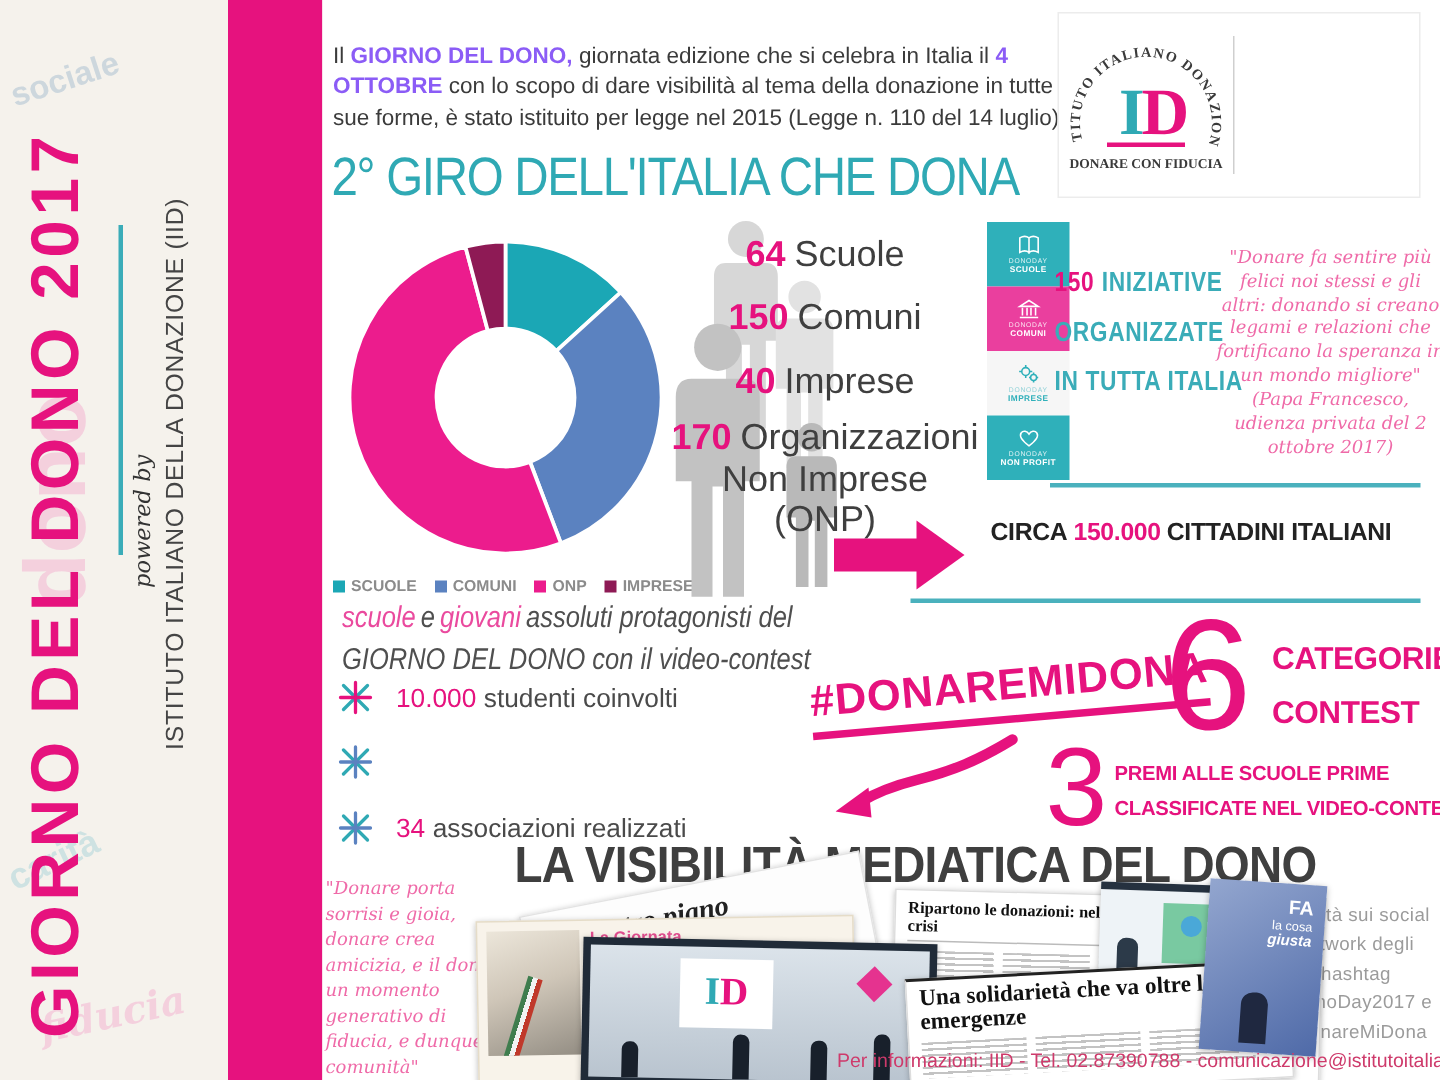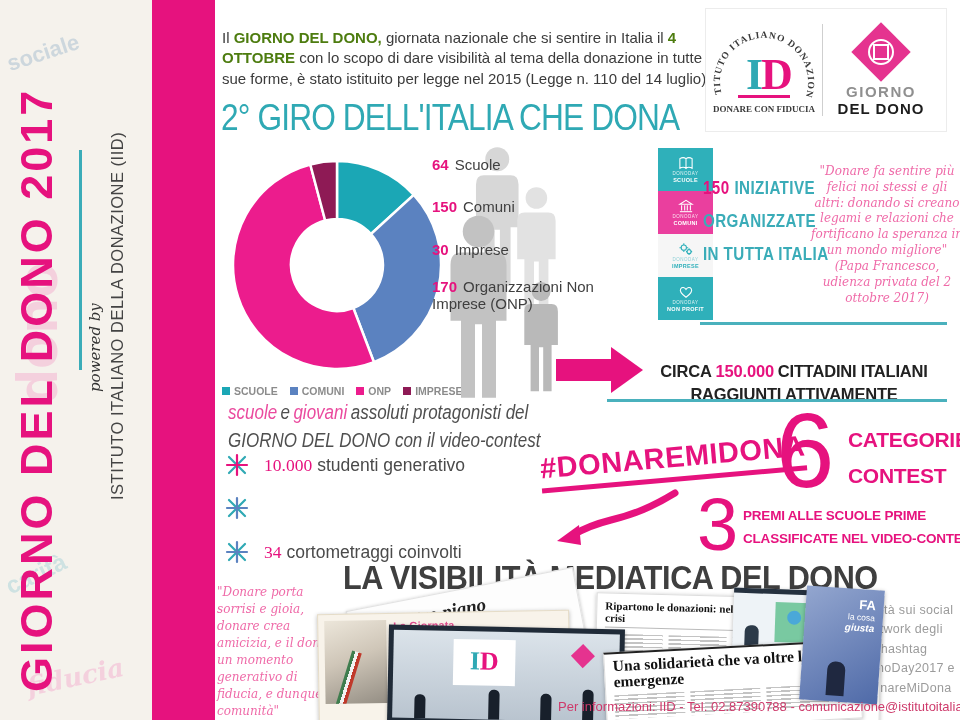--- a/index.html
+++ b/index.html
@@ -16,21 +16,21 @@
   #v-powered{left:86px;top:222px;height:170px;writing-mode:vertical-rl;transform:rotate(180deg);
              font-family:"DejaVu Serif",serif;font-style:italic;font-size:15px;color:#333;}
   #v-org{left:108px;top:100px;height:400px;writing-mode:vertical-rl;transform:rotate(180deg);
          font-size:16.5px;color:#444;letter-spacing:.5px;}
   #pinkbar{left:152px;top:0;width:63px;height:720px;background:#e6127e;}
 
   
   #main{left:215px;top:0;width:745px;height:720px;background:#fff;}
 
   #intro{left:7px;top:13px;width:505px;font-size:15px;line-height:1.35;color:#3b3b3b;}
-  #intro b{color:#4d7c0f;margin-top:36px;}
+  #intro b{color:#8b5cf6;margin-top:36px;}
   #heading{left:6px;top:97px;font-size:36px;color:#2fa9b4;letter-spacing:-1px;
            transform:scaleX(.88);transform-origin:left top;white-space:nowrap;}
 
   
   #logobox{left:490px;top:8px;width:240px;height:122px;background:#fff;border:1px solid #ececec;
            display:flex;align-items:center;}
   #gdd{width:116px;text-align:center;}
   .diamond{width:42px;height:42px;background:#e5338f;transform:rotate(45deg);margin:8px auto 10px;position:relative;}
   .diamond .d-circ{position:absolute;inset:8px;border:2.5px solid #fff;border-radius:50%;}
   .diamond .d-sq{position:absolute;inset:13px;border:2px solid #fff;transform:rotate(45deg);}
@@ -44,21 +44,21 @@
   #banner .fold{position:absolute;right:-2px;top:-2px;width:0;height:0;
                 border-top:11px solid #fff;border-left:11px solid #b5125f;}
 
   
   #legend{left:7px;top:385px;width:230px;display:flex;gap:12px;align-items:center;}
   .leg-item{display:flex;align-items:center;gap:4px;font-size:10.5px;font-weight:bold;color:#8b8b8b;}
   .legend-swatch{width:8px;height:8px;display:inline-block;}
 
   
   #stats{left:233px;top:152px;width:208px;}
-  .stat-row{position:absolute;right:16px;width:208px;text-align:left;font-size:15px;color:#3f3f3f;line-height:1.15;}
+  .stat-row{position:absolute;right:2px;width:208px;text-align:center;font-size:24px;color:#3f3f3f;line-height:1.15;}
   .stat-row .num{color:#e6127e;font-weight:bold;margin-right:6px;}
 
   
   #badges{left:443px;top:148px;width:55px;}
   .badge{width:55px;height:43px;display:flex;flex-direction:column;align-items:center;justify-content:center;gap:1px;}
   .badge.teal{background:#2fb0ba;color:#fff;}
   .badge.pink{background:#ea3f9e;color:#fff;}
   .badge.light{background:#f6f6f6;color:#2fb0ba;}
   .b-l1{font-size:4.5px;letter-spacing:.5px;opacity:.85;}
   .b-l2{font-size:5.5px;font-weight:bold;letter-spacing:.3px;}
@@ -68,32 +68,32 @@
         transform:scaleX(.82);transform-origin:left top;white-space:nowrap;letter-spacing:.5px;}
   #iniz .num{color:#e6127e;margin-right:6px;}
   #papa-quote{left:596px;top:164px;width:152px;text-align:center;font-family:"DejaVu Serif",serif;
               font-style:italic;font-size:12px;color:#ef6aa8;line-height:1.32;}
   .tealline{background:#4ab1bd;height:3px;}
 
   
   #arrow-right{left:341px;top:359px;width:56px;height:22px;background:#e6127e;}
   #arrow-tip{left:396px;top:347px;width:0;height:0;border-left:32px solid #e6127e;
              border-top:23px solid transparent;border-bottom:23px solid transparent;}
-  #reach{left:423px;top:360px;width:312px;text-align:center;font-size:16.5px;font-weight:bold;
+  #reach{left:423px;top:344px;width:312px;text-align:center;font-size:16.5px;font-weight:bold;
          color:#222;line-height:1.4;letter-spacing:-.2px;}
   #reach .num{color:#e6127e;margin:0 4px;}
 
   
   #protag{left:13px;top:398px;font-style:italic;font-size:20px;color:#4f4f4f;line-height:1.42;
           transform:scaleX(.85);transform-origin:left top;white-space:nowrap;}
   #protag .pink{color:#ea4a9e;margin:0 4px;}
   #bullets{left:9px;top:452px;width:330px;}
   .bullet-row{position:absolute;left:0;display:flex;align-items:center;gap:14px;}
   .bullet-row .txt{font-size:17.5px;color:#4a4a4a;}
-  .bullet-row .num{color:#e6127e;margin-right:5px;font-family:Liberation Serif, serif;}
+  .bullet-row .num{color:#e6127e;margin-right:5px;}
 
   
   #hashtag{left:325px;top:441px;transform:rotate(-5deg);font-size:29px;font-weight:800;color:#e6127e;
            border-bottom:5px solid #e6127e;padding-bottom:3px;letter-spacing:.5px;white-space:nowrap;}
   #six{left:561px;top:408px;font-size:105px;line-height:.82;color:#e6127e;}
   #cat1,#cat2{left:633px;font-size:21px;font-weight:bold;color:#e6127e;letter-spacing:-.3px;white-space:nowrap;}
   #cat1{top:428px;} #cat2{top:464px;}
   #three{left:482px;top:494px;font-size:74px;line-height:.85;color:#e6127e;}
   #premi1,#premi2{left:528px;font-size:13.5px;font-weight:bold;color:#e6127e;letter-spacing:-.2px;white-space:nowrap;}
   #premi1{top:508px;} #premi2{top:531px;}
@@ -166,46 +166,38 @@
   <div class="wm" style="left:26px;top:662px;transform:rotate(-12deg);font-size:26px;color:#f3a8cd;font-family:'DejaVu Serif',serif;font-style:italic;">fiducia</div>
   <div id="v-title" class="abs">GIORNO DEL DONO 2017</div>
   <div id="v-rule" class="abs"></div>
   <div id="v-powered" class="abs">powered by</div>
   <div id="v-org" class="abs">ISTITUTO ITALIANO DELLA DONAZIONE (IID)</div>
   <div id="pinkbar" class="abs"></div>
 </div>
 
 <div id="main" class="abs">
 
-  <p id="intro" class="abs"><span>Il </span><b>GIORNO DEL DONO,</b><span> giornata nazionale che si sentire in Italia il </span><b>4 OTTOBRE</b><span> con lo scopo di dare visibilità al tema della donazione in tutte le sue forme, è stato istituito per legge nel 2015 (Legge n. 110 del 14 luglio)</span></p>
+  <p id="intro" class="abs"><span>Il </span><b>GIORNO DEL DONO,</b><span> giornata edizione che si celebra in Italia il </span><b>4 OTTOBRE</b><span> con lo scopo di dare visibilità al tema della donazione in tutte le sue forme, è stato istituito per legge nel 2015 (Legge n. 110 del 14 luglio)</span></p>
 
   <div id="heading" class="abs">2° GIRO DELL'ITALIA CHE DONA</div>
 
   <div id="logobox" class="abs">
     <svg width="116" height="110" viewBox="0 0 116 110">
       <defs>
           <path id="arcTop" d="M 16 80 A 44 44 0 1 1 100 80"></path>
         </defs>
       <text font-size="9.5" font-family="Liberation Serif, serif" font-weight="bold" fill="#3a3a3a" letter-spacing="1">
         <textPath href="#arcTop" startOffset="50%" text-anchor="middle">ISTITUTO ITALIANO DONAZIONE</textPath>
       </text>
       <text x="40" y="74" font-family="Liberation Serif, serif" font-size="44" font-weight="bold" fill="#2fa9b4">I</text>
       <text x="55" y="74" font-family="Liberation Serif, serif" font-size="44" font-weight="bold" fill="#e6127e">D</text>
       <rect x="32" y="80" width="52" height="3" fill="#e6127e"></rect>
       <text x="58" y="97" text-anchor="middle" font-family="Liberation Serif, serif" font-size="9" font-weight="bold" fill="#3a3a3a">DONARE CON FIDUCIA</text>
     </svg>
     <div id="logodiv"></div>
-    <div id="gdd">
-      <div class="diamond">
-        <div class="d-circ"></div>
-          <div class="d-sq"></div>
-      </div>
-      <div class="gdd-t1">GIORNO</div>
-      <div class="gdd-t2">DEL DONO</div>
-    </div>
   </div>
 
 
   <svg id="donut" class="abs" style="left:7px;top:148px;" width="230" height="232" viewBox="0 0 230 232">
       <path d="M115 13 A104 104 0 0 1 191.8034014290584 46.87698288773572 L148.97073524746816 85.98405012342157 A46 46 0 0 0 115 71 Z" fill="#1ba7b5" stroke="#fff" stroke-width="2.5"></path>
       <path d="M191.8034014290584 46.87698288773572 A104 104 0 0 1 151.9759953082629 214.20481351745562 L131.3547671555778 159.99443674810536 A46 46 0 0 0 148.97073524746816 85.98405012342157 Z" fill="#5b82c0" stroke="#fff" stroke-width="2.5"></path>
       <path d="M151.9759953082629 214.20481351745562 A104 104 0 1 1 88.30023250838062 16.485710389549766 L103.19048745562989 72.5417565184547 A46 46 0 1 0 131.3547671555778 159.99443674810536 Z" fill="#ec1c8d" stroke="#fff" stroke-width="2.5"></path>
       <path d="M88.30023250838062 16.485710389549766 A104 104 0 0 1 114.99999999999997 13 L114.99999999999999 71 A46 46 0 0 0 103.19048745562989 72.5417565184547 Z" fill="#8e1a55" stroke="#fff" stroke-width="2.5"></path>
     </svg>
 
@@ -237,21 +229,21 @@
     </defs>
     <use href="#person" fill="#d7d7d7" transform="translate(28,0) scale(1.33)"></use>
     <use href="#person" fill="#e2e2e2" transform="translate(70,40) scale(1.2)"></use>
     <use href="#person" fill="#c2c2c2" transform="translate(0,68) scale(1.75)"></use>
     <use href="#person" fill="#b9b9b9" transform="translate(78,135) scale(1.05)"></use>
   </svg>
 
   <div id="stats" class="abs">
     <div class="stat-row" style="top:4px;"><span class="num">64</span><span>Scuole</span></div>
     <div class="stat-row" style="top:46px;"><span class="num">150</span><span>Comuni</span></div>
-    <div class="stat-row" style="top:89px;"><span class="num">30</span><span>Imprese</span></div>
+    <div class="stat-row" style="top:89px;"><span class="num">40</span><span>Imprese</span></div>
     <div class="stat-row" style="top:126px;"><span class="num">170</span><span>Organizzazioni Non Imprese (ONP)</span></div>
   </div>
 
   <div id="badges" class="abs">
     <div class="badge teal">
       <svg width="16" height="14" viewBox="0 0 18 16">
           <path d="M2 3c2.5-1.5 5-1.5 7 0v11c-2-1.5-4.5-1.5-7 0zM9 3c2-1.5 4.5-1.5 7 0v11c-2.5-1.5-5-1.5-7 0z" fill="none" stroke="#fff" stroke-width="1.2"></path>
         </svg>
       <span class="b-l1">DONODAY</span>
       <span class="b-l2">SCUOLE</span>
@@ -297,55 +289,54 @@
     <div>"Donare fa sentire più felici noi stessi e gli altri: donando si creano legami e relazioni che fortificano la speranza in un mondo migliore"</div>
     <div>(Papa Francesco, udienza privata del 2 ottobre 2017)</div>
   </div>
 
   <div class="abs tealline" style="left:485px;top:322px;width:247px;"></div>
 
   <div id="arrow-right" class="abs"></div>
   <div id="arrow-tip" class="abs"></div>
   <div id="reach" class="abs">
     <div><span>CIRCA</span><span class="num">150.000</span><span>CITTADINI ITALIANI</span></div>
-    <div>RAGGIUNTI ATTIVAMENTE</div>
   </div>
   <div class="abs tealline" style="left:392px;top:399px;width:340px;height:2.5px;"></div>
 
   <div id="protag" class="abs">
     <div><span class="pink" style="margin-left:0;">scuole</span><span>e</span><span class="pink">giovani</span><span>assoluti protagonisti del</span></div>
     <div><span>GIORNO DEL DONO</span>&nbsp;<span>con il video-contest</span></div>
   </div>
 
   <div id="bullets" class="abs">
     <div class="bullet-row" style="top:0;">
       <svg width="26" height="26" viewBox="0 0 26 26">
           <g stroke-width="2.2" stroke-linecap="round">
             <path d="M5 5 L21 21 M21 5 L5 21" stroke="#2fa9b4"></path>
             <path d="M13 3 V23 M3 13 H23" stroke="#e6127e"></path>
           </g>
         </svg>
-      <span class="txt"><span class="num">10.000</span><span>studenti generativo</span></span>
+      <span class="txt"><span class="num">10.000</span><span>studenti coinvolti</span></span>
     </div>
     <div class="bullet-row" style="top:43px;">
       <svg width="26" height="26" viewBox="0 0 26 26">
           <g stroke-width="2.2" stroke-linecap="round">
             <path d="M5 5 L21 21 M21 5 L5 21" stroke="#2fa9b4"></path>
             <path d="M13 3 V23 M3 13 H23" stroke="#5b82c0"></path>
           </g>
         </svg>
     </div>
     <div class="bullet-row" style="top:87px;">
       <svg width="26" height="26" viewBox="0 0 26 26">
           <g stroke-width="2.2" stroke-linecap="round">
             <path d="M5 5 L21 21 M21 5 L5 21" stroke="#2fa9b4"></path>
             <path d="M13 3 V23 M3 13 H23" stroke="#5b82c0"></path>
           </g>
         </svg>
-      <span class="txt"><span class="num">34</span><span>cortometraggi coinvolti</span></span>
+      <span class="txt"><span class="num">34</span><span>associazioni realizzati</span></span>
     </div>
   </div>
 
   <div id="hashtag" class="abs">#DONAREMIDONA</div>
   <svg class="abs" style="left:342px;top:489px;" width="130" height="62" viewBox="0 0 130 62">
     <path d="M118 4 C 95 18, 78 25, 54 31 C 38 35, 26 40, 16 46" fill="none" stroke="#e6127e" stroke-width="7" stroke-linecap="round"></path>
     <polygon points="0,52 22,36 24,56" fill="#e6127e"></polygon>
   </svg>
 
   <div id="six" class="abs">6</div>

